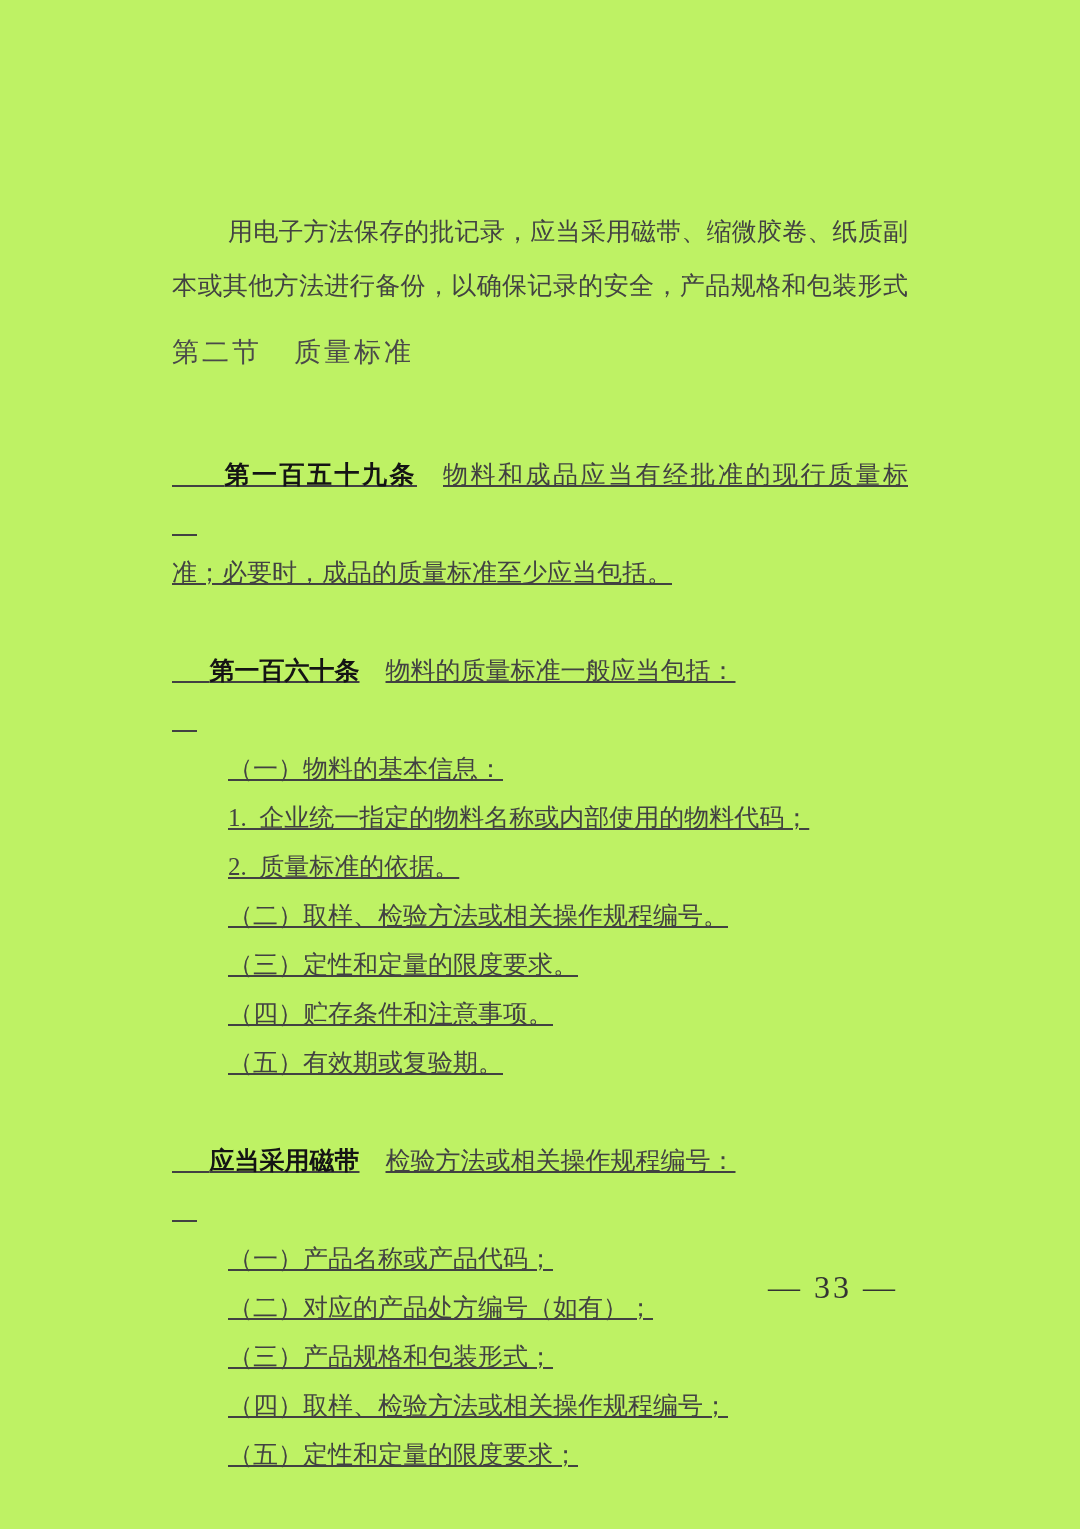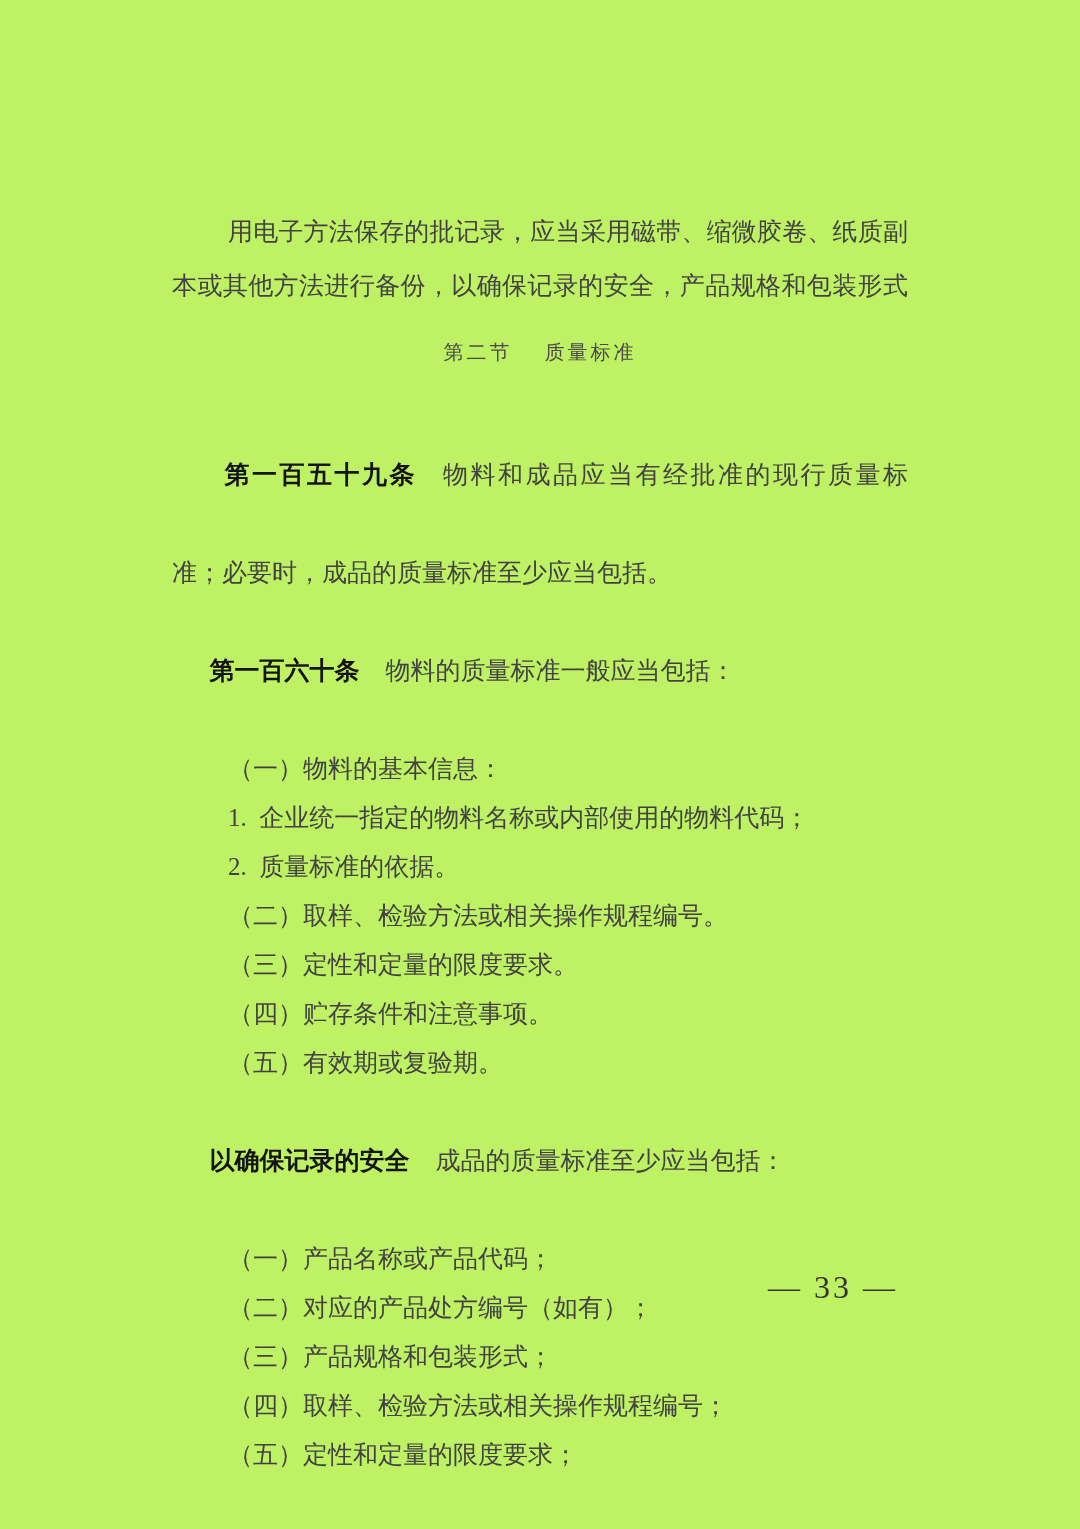--- a/index.html
+++ b/index.html
@@ -24,40 +24,41 @@
   }
   .line {
     margin: 0;
     font-size: 25px;
     line-height: 54px;
     white-space: pre-wrap;
     color: #424242;
   }
   .body-line {
     line-height: 49px;
+    text-decoration: underline;
   }
   .indent {
     text-indent: 56px;
   }
   .fill {
     text-align: justify;
     text-align-last: justify;
   }
   .art-num {
     font-family: "Liberation Sans", "DejaVu Sans", sans-serif;
     font-weight: 700;
     color: #141414;
     margin-right: 26px;
   }
   .section-heading {
     margin: 12px 0 22px 0;
-    font-size: 20px;
+    font-size: 27px;
     line-height: 54px;
     font-weight: 400;
-    text-align: center;
+    text-align: left;
     color: #4a4a4a;
     letter-spacing: 3px;
   }
   .heading-title {
     margin-left: 32px;
   }
   .page-number {
     position: absolute;
     right: 182px;
     top: 1260px;
@@ -90,21 +91,21 @@
     </p>
     <p class="line body-line indent">（一）物料的基本信息：</p>
     <p class="line body-line indent">1.  企业统一指定的物料名称或内部使用的物料代码；</p>
     <p class="line body-line indent">2.  质量标准的依据。</p>
     <p class="line body-line indent">（二）取样、检验方法或相关操作规程编号。</p>
     <p class="line body-line indent">（三）定性和定量的限度要求。</p>
     <p class="line body-line indent">（四）贮存条件和注意事项。</p>
     <p class="line body-line indent">（五）有效期或复验期。</p>
 
     <p class="line body-line indent">
-      <span class="art-num">以确保记录的安全</span><span>成品的质量标准至少应当包括：</span>
+      <span class="art-num">应当采用磁带</span><span>检验方法或相关操作规程编号：</span>
     </p>
     <p class="line body-line indent">（一）产品名称或产品代码；</p>
     <p class="line body-line indent">（二）对应的产品处方编号（如有）；</p>
     <p class="line body-line indent">（三）产品规格和包装形式；</p>
     <p class="line body-line indent">（四）取样、检验方法或相关操作规程编号；</p>
     <p class="line body-line indent">（五）定性和定量的限度要求；</p>
 
   </div>
 
   <div class="page-number">— 33 —</div>

